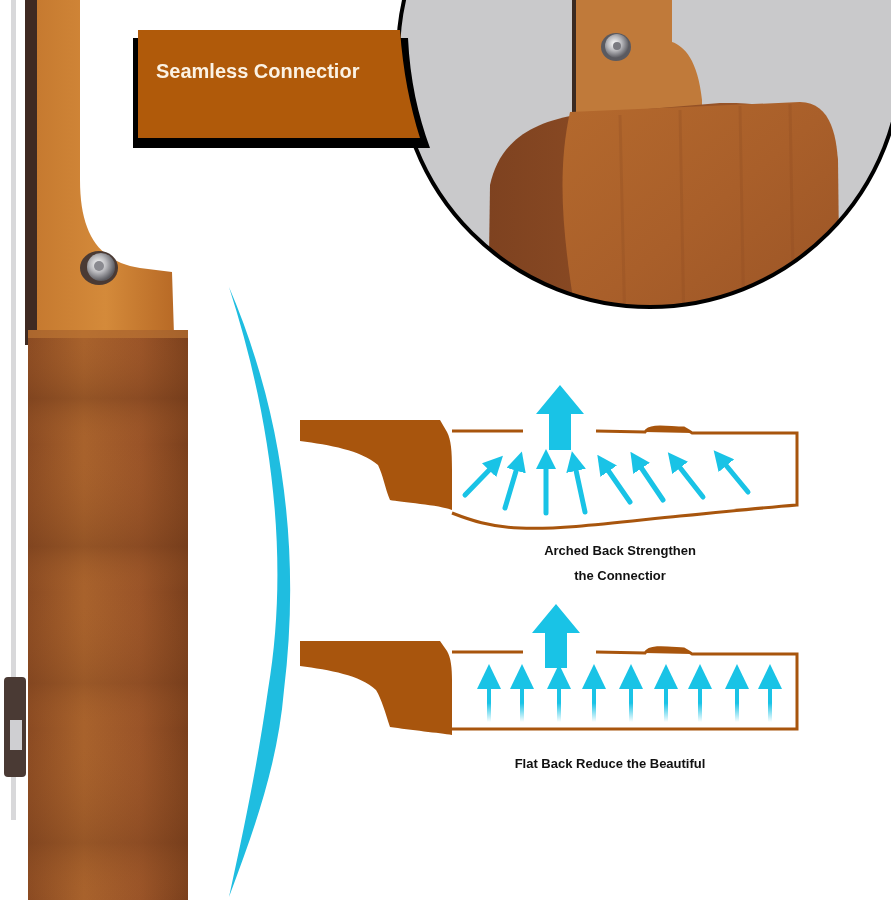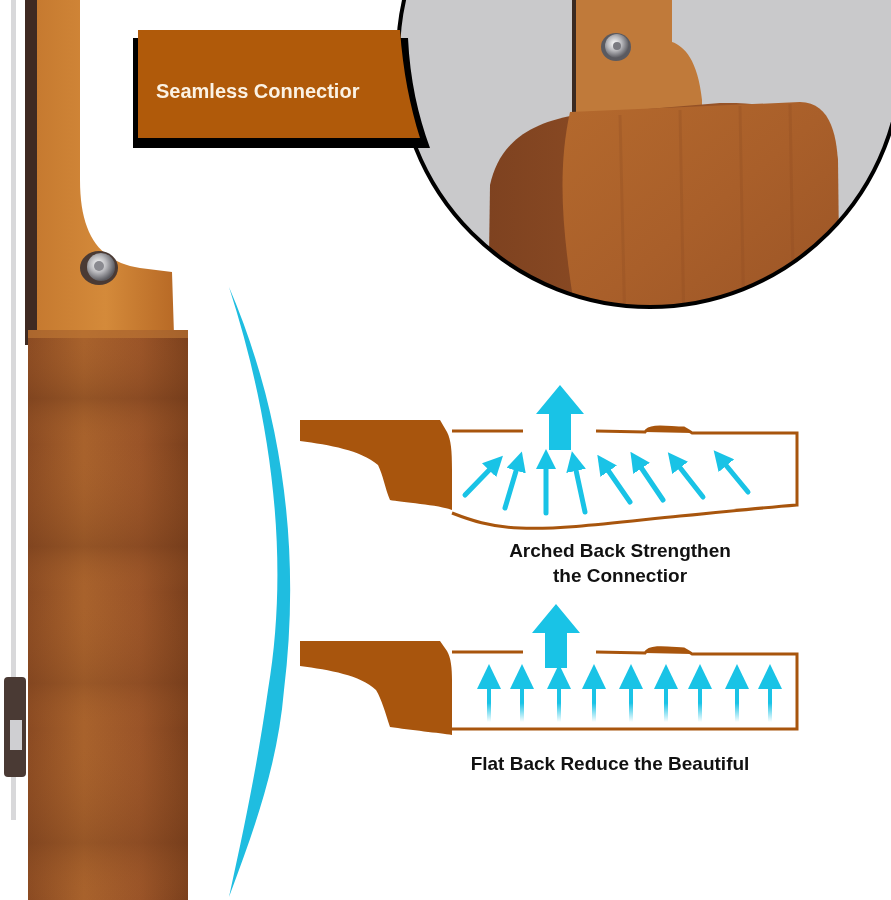--- a/index.html
+++ b/index.html
@@ -1,19 +1,19 @@
 <!DOCTYPE html>
 <html><head>
 <meta charset="utf-8">
 <style>
   html, body { margin: 0; padding: 0; background: #ffffff; }
   body { width: 891px; height: 900px; position: relative; overflow: hidden; font-family: "Liberation Sans", sans-serif; }
   #scene { position: absolute; left: 0; top: 0; width: 891px; height: 900px; }
-  .callout-text { position: absolute; left: 156px; top: 58px; color: #fbf2e4; font-weight: bold; font-size: 20px; line-height: 27px; white-space: nowrap; margin-top: 20px; }
-  .caption { position: absolute; color: #111111; font-weight: bold; font-size: 19px; line-height: 25px; text-align: center; }
+  .callout-text { position: absolute; left: 156px; top: 58px; color: #fbf2e4; font-weight: bold; font-size: 20px; line-height: 27px; white-space: nowrap; }
+  .caption { position: absolute; color: #111111; font-weight: bold; font-size: 13px; line-height: 25px; text-align: center; }
   .caption-arched { left: 470px; top: 538px; width: 300px; }
   .caption-flat { left: 420px; top: 751px; width: 380px; }
 </style>
 </head>
 <body>
 
 <svg id="scene" width="891" height="900" viewBox="0 0 891 900" xmlns="http://www.w3.org/2000/svg">
   <defs>
     <linearGradient id="woodSide" x1="0" y1="0" x2="1" y2="0">
       <stop offset="0" stop-color="#8a4a22"></stop>

